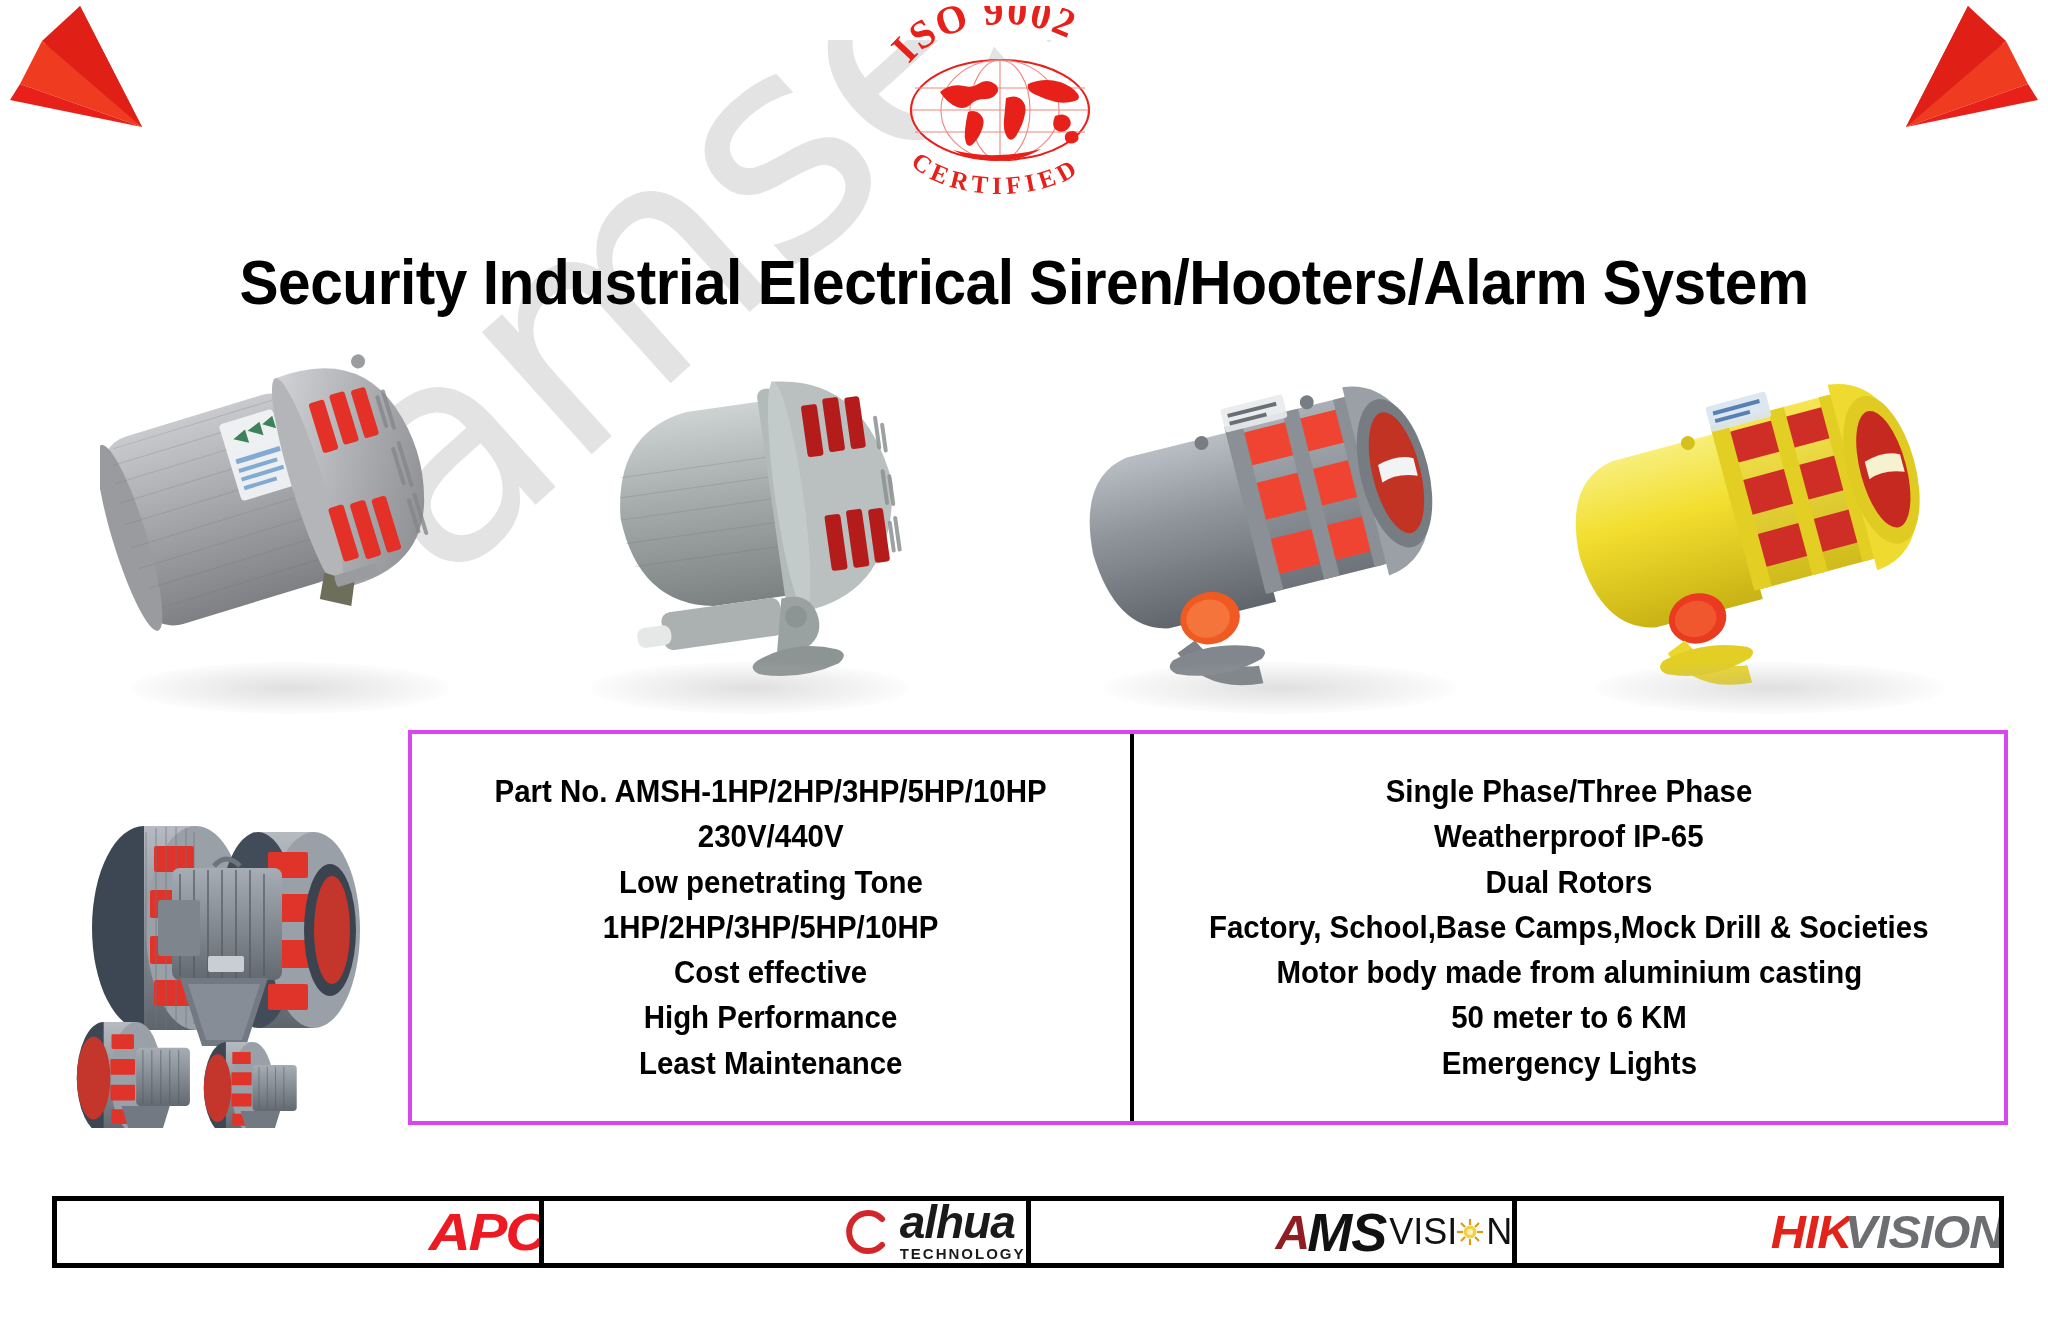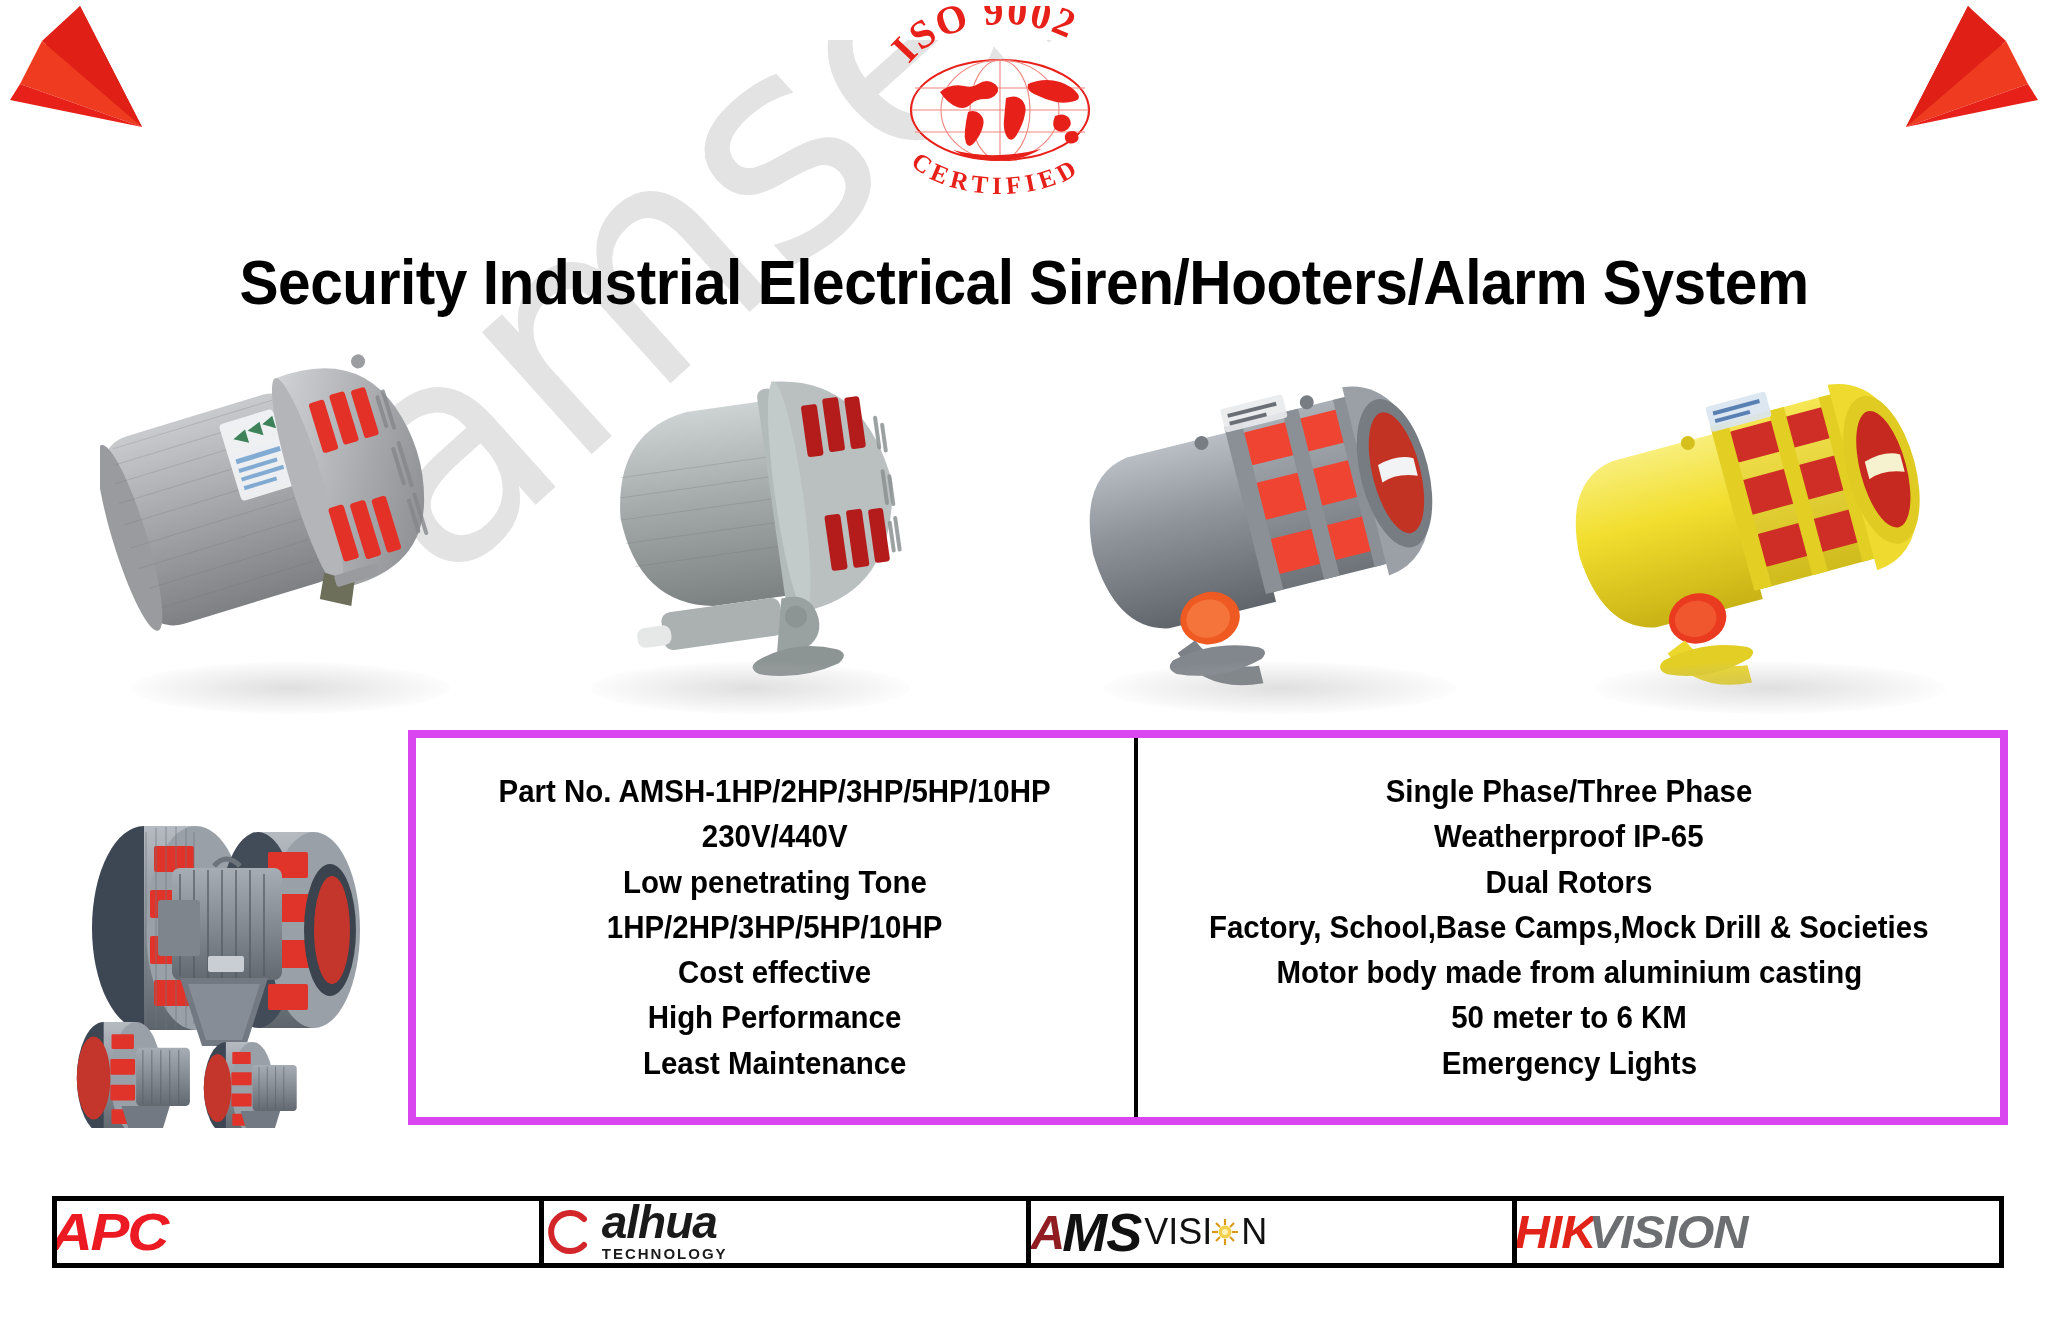--- a/index.html
+++ b/index.html
@@ -35,38 +35,38 @@
 
   
   .product-strip{position:absolute;left:60px;top:330px;width:1940px;height:380px;}
   .product{position:absolute;top:0;height:380px;}
   .prod-shadow{position:absolute;left:8%;bottom:-4px;width:84%;height:52px;
      border-radius:50%;background:radial-gradient(ellipse at center,
        rgba(150,150,150,.30) 0%, rgba(180,180,180,.12) 55%, rgba(255,255,255,0) 75%);}
 
   
   .spec-table{position:absolute;left:408px;top:730px;width:1600px;height:395px;
-     border:8px solid #d946ef;box-sizing:border-box;display:flex;background:transparent;}
+     border:4px solid #d946ef;box-sizing:border-box;display:flex;background:transparent;}
   .spec-col{flex:1;display:flex;flex-direction:column;justify-content:center;
      align-items:center;padding:8px 6px;box-sizing:border-box;}
   .spec-col.left{flex:0 0 722px;border-right:4px solid #000;}
   .spec-col.right{flex:1;}
   .spec-line{font-size:31px;font-weight:bold;line-height:1.46;text-align:center;
      white-space:nowrap;
      font-family:"Liberation Sans Narrow","Liberation Sans",sans-serif;
      transform:scaleX(0.95);}
 
   
   .cluster{position:absolute;left:62px;top:728px;width:340px;height:400px;}
 
   
   .brand-bar{position:absolute;left:52px;top:1196px;width:1952px;height:72px;
      border:5px solid #000;box-sizing:border-box;display:flex;background:#fff;}
   .brand-cell{flex:1;border-right:5px solid #000;display:flex;align-items:center;
-     justify-content:flex-start;box-sizing:border-box;overflow:hidden;}
+     justify-content:flex-end;box-sizing:border-box;overflow:hidden;}
   .brand-cell:last-child{border-right:none;}
 
   .apc-text{font-family:"Liberation Sans","DejaVu Sans",sans-serif;
      font-weight:bold;font-style:italic;font-size:52px;color:#ec1b23;
      letter-spacing:-2px;transform:scaleX(1.12);}
   .narada-text{font-family:"Liberation Sans","DejaVu Sans",sans-serif;
      font-weight:bold;font-style:italic;font-size:48px;color:#e8611f;
      letter-spacing:-1px;transform:scaleX(1.25);}
   .dahua-wrap{display:flex;align-items:center;gap:12px;}
   .dahua-swoosh{width:46px;height:46px;}

